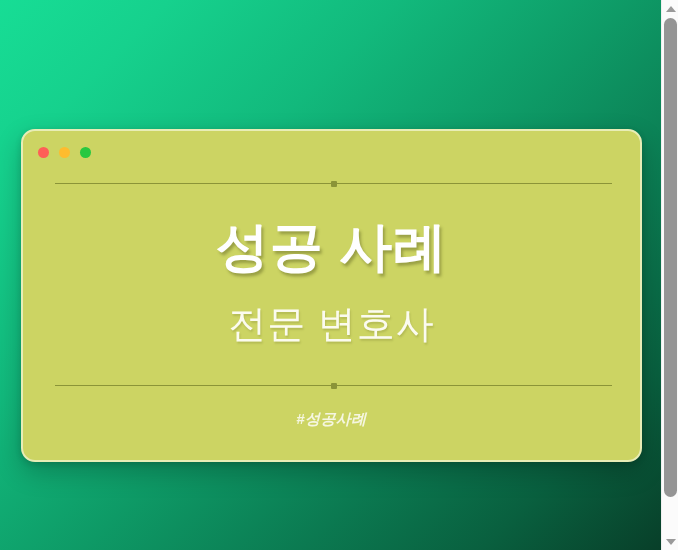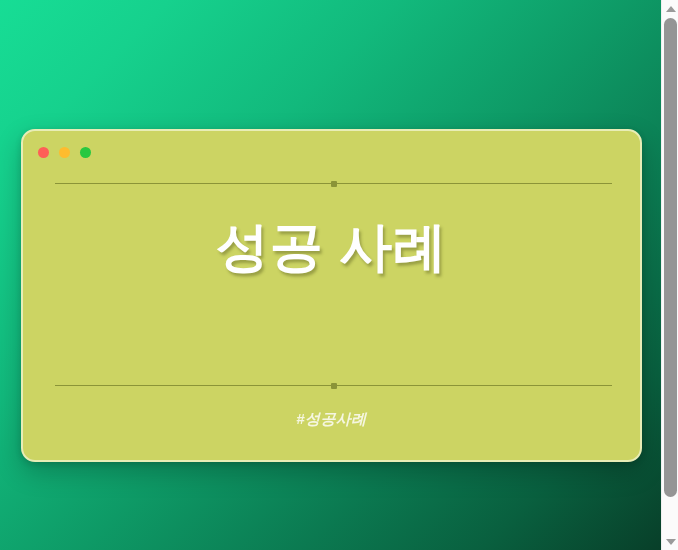--- a/index.html
+++ b/index.html
@@ -212,20 +212,21 @@
       </div>
 
       <div class="divider" id="divider-top">
         <span class="rule"></span>
         <span class="node"></span>
       </div>
 
       <div id="card-body">
         <div id="card-title">성공 사례</div>
 
+        <div id="card-subtitle">전문 변호사</div>
 
         <div id="card-hashtag">#성공사례</div>
       </div>
 
       <div class="divider" id="divider-bottom">
         <span class="rule"></span>
         <span class="node"></span>
       </div>
 
     </div>

